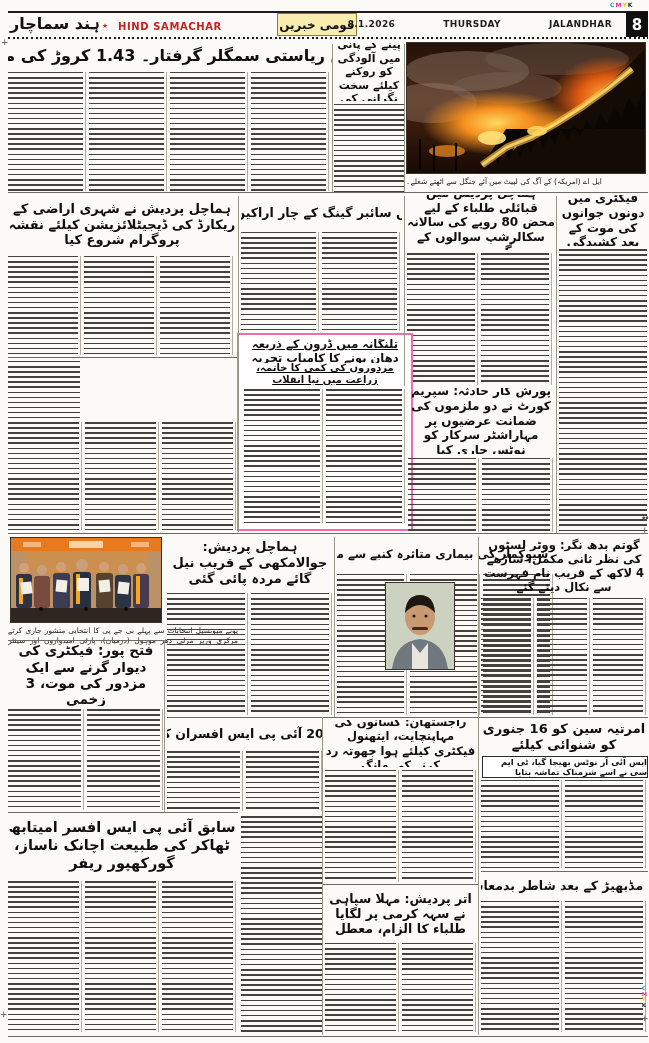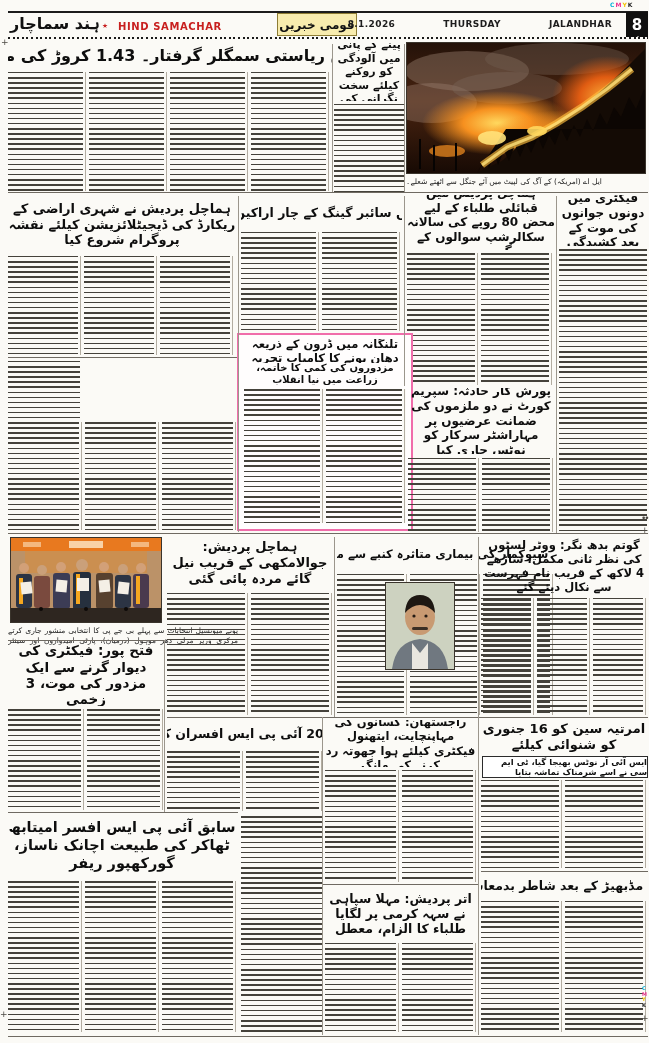--- a/index.html
+++ b/index.html
@@ -32,21 +32,21 @@
   
   .hl{direction:rtl;font-weight:bold;color:#0e0e0e;text-align:center;overflow:hidden;
       display:flex;align-items:center;justify-content:center;line-height:1.22;}
   .nowrap{white-space:nowrap;}
   
   .greek{--cw:999px;
     background-image:
       repeating-linear-gradient(to right,transparent 0 calc(var(--cw) - 3.6px),#b3ada1 calc(var(--cw) - 3.6px) calc(var(--cw) - 2.9px),transparent calc(var(--cw) - 2.9px) var(--cw)),
       repeating-linear-gradient(to right,transparent 0 calc(var(--cw) - 6px),#fbfaf6 calc(var(--cw) - 6px) calc(var(--cw) - 3.8px),transparent calc(var(--cw) - 3.8px) calc(var(--cw) - 2.7px),#fbfaf6 calc(var(--cw) - 2.7px) var(--cw)),
       repeating-linear-gradient(to bottom,#45423b 0 1.5px,transparent 1.5px 5.1px);}
-  .pinkbox{border:2px solid #f06daa;background:#fffdfd;box-sizing:border-box;padding:4px 5px;}
+  .pinkbox{border:2px solid #f06daa;background:#fffdfd;box-sizing:border-box;padding:4px 5px;text-decoration:underline;}
   .subbox{border:1px solid #2b2b2b;direction:rtl;font-size:8.5px;font-weight:bold;color:#111;
           display:flex;align-items:center;justify-content:center;overflow:hidden;background:#fff;}
   .cap{direction:rtl;color:#1c1c1c;overflow:hidden;}
   .photo{border:1px solid #3a342c;box-sizing:border-box;background:#000;}
   .regmark{color:#4d4a44;font-size:9px;line-height:1;}
   .cmyk-side{display:flex;flex-direction:column;font-size:5px;font-weight:bold;line-height:1.1;}
 </style>
 </head>
 <body>
 

